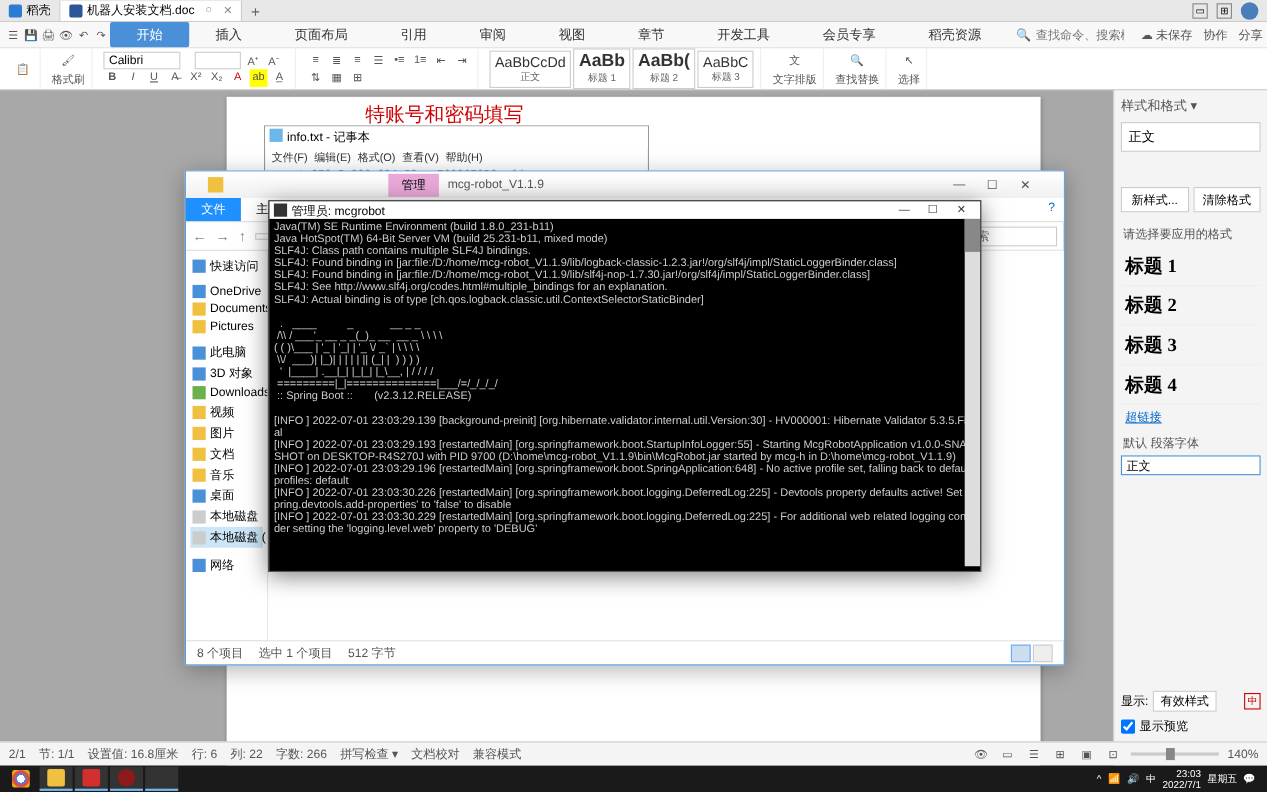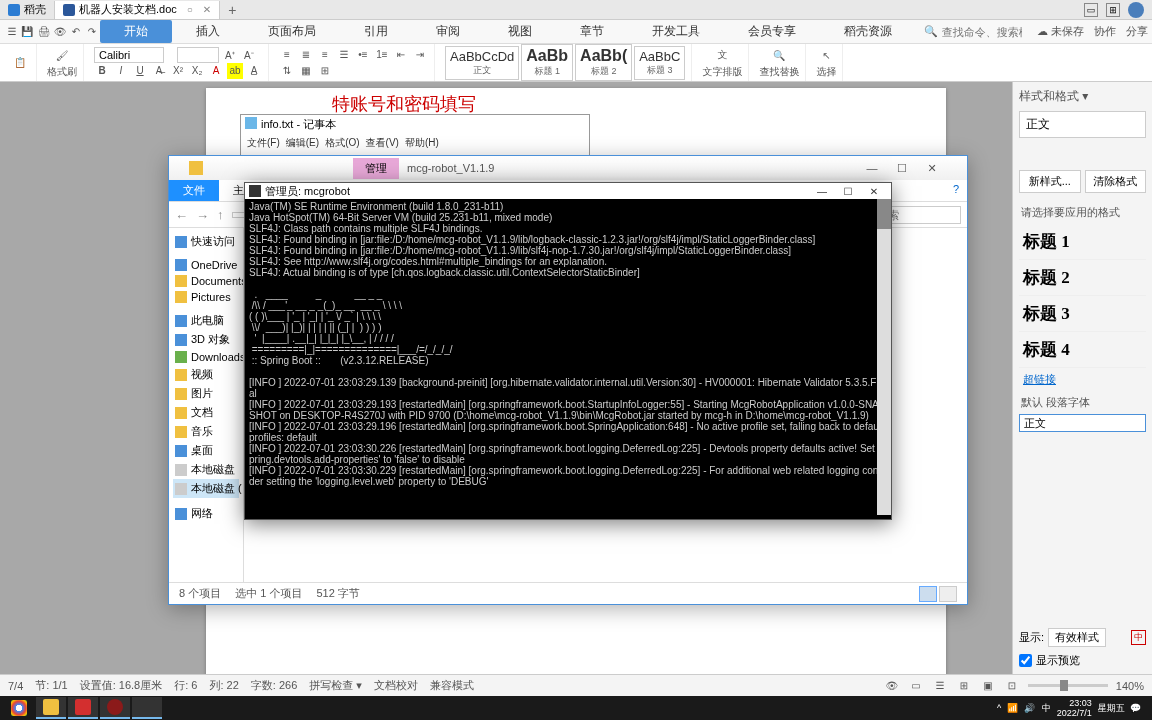--- a/index.html
+++ b/index.html
@@ -438,21 +438,21 @@
 [INFO ] 2022-07-01 23:03:29.196 [restartedMain] [org.springframework.boot.SpringApplication:648] - No active profile set, falling back to default profiles: default
 [INFO ] 2022-07-01 23:03:30.226 [restartedMain] [org.springframework.boot.logging.DeferredLog:225] - Devtools property defaults active! Set 'spring.devtools.add-properties' to 'false' to disable
 [INFO ] 2022-07-01 23:03:30.229 [restartedMain] [org.springframework.boot.logging.DeferredLog:225] - For additional web related logging consider setting the 'logging.level.web' property to 'DEBUG'</pre>
     <div class="term-scroll">
         <div class="term-scroll-thumb"></div>
       </div>
   </div>
 </div>
 
 <div class="statusbar" style="bottom:24px">
-  <span>7/4</span>
+  <span>2/1</span>
   <span>节: 1/1</span>
   <span>设置值: 16.8厘米</span>
   <span>行: 6</span>
   <span>列: 22</span>
   <span>字数: 266</span>
   <span>拼写检查 ▾</span>
   <span>文档校对</span>
   <span>兼容模式</span>
   <div class="statusbar-right">
     <span class="mini-btn">👁</span>

